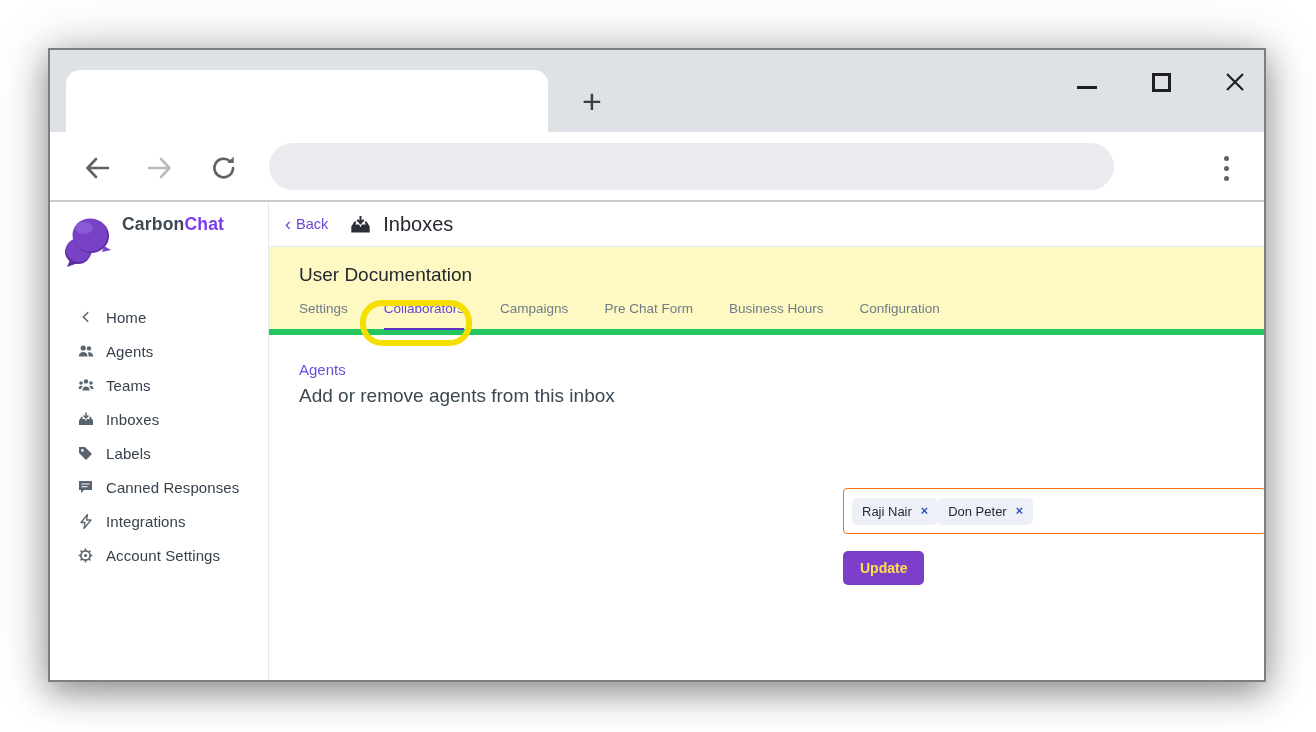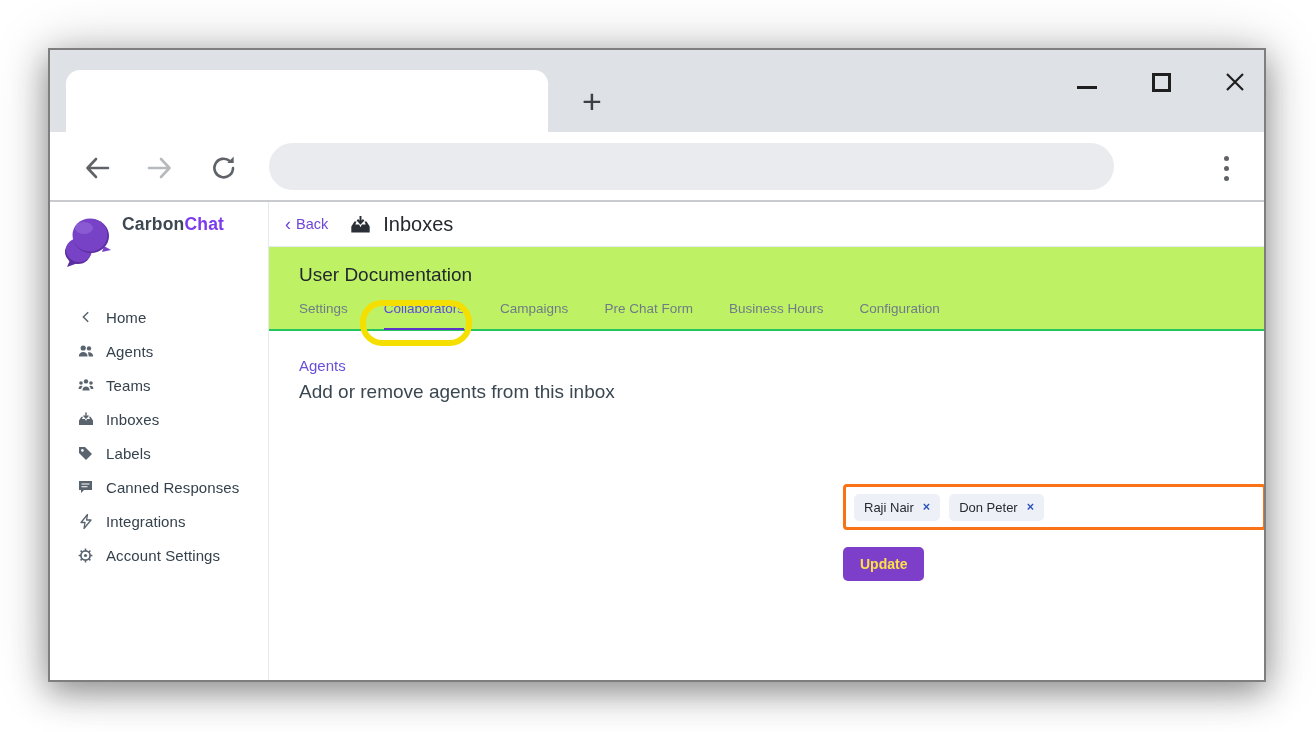--- a/index.html
+++ b/index.html
@@ -50,36 +50,36 @@
   .nav-item .nlabel { margin-left:12px; font-size:15px; color:#36424d; letter-spacing:.1px; }
 
   
   .main { position:relative; flex:1; background:#fff; overflow:hidden; }
   .topbar { height:45px; display:flex; align-items:center; padding-left:16px;
     border-bottom:1px solid #e5e8ee; background:#fff; }
   .back-link { display:flex; align-items:center; gap:5px; color:#6e45d9; font-size:14.5px; cursor:default; }
   .topbar-inbox-icon { margin-left:22px; display:flex; }
   .page-title { margin-left:12px; font-size:20px; color:#23292f; font-weight:500; }
 
-  .header-block { background:#bef264; border-bottom:2px solid #22c55e; padding:17px 30px 0 30px; }
+  .header-block { background:#fef9c3; border-bottom:6px solid #22c55e; padding:17px 30px 0 30px; }
   .inbox-name { font-size:19px; color:#23292f; font-weight:500; }
   .tabs { display:flex; gap:36px; margin-top:15px; }
   .tab { font-size:13.5px; color:#6f7c87; padding-bottom:12px; cursor:default; }
   .tab.active { color:#6349d8; border-bottom:2px solid #5f35c8; margin-bottom:-1px; }
 
   .annotation { position:absolute; left:91px; top:98px; width:112px; height:46px;
     border:6px solid #f5df00; border-radius:22px; z-index:6; pointer-events:none; }
 
   .content { position:relative; padding:26px 30px; }
   .section-title { font-size:15px; color:#6a4fd8; font-weight:500; }
   .section-desc { margin-top:7px; font-size:19px; color:#3a4750; }
 
   .form-right { position:absolute; left:574px; top:153px; right:-2px; }
-  .multiselect { height:46px; background:#fff; border:3px solid #f97316; border-radius:4px;
-    display:flex; align-items:center; gap:9px; padding:8px 8px; }
+  .multiselect { height:46px; background:#fff; border:1px solid #f97316; border-radius:4px;
+    display:flex; align-items:center; padding:8px 8px; }
   .chip { display:flex; align-items:center; gap:9px; background:#edf0f7; border-radius:5px;
     padding:6px 10px; font-size:13px; color:#262b31; }
   .chip-x { color:#2d53c0; font-size:12.5px; font-weight:700; line-height:1; cursor:default; }
   .update-btn { margin-top:17px; display:inline-block; background:#7d3fc9; color:#fde047;
     border:none; border-radius:5px; padding:9px 17px; font-size:14px; font-weight:700;
     font-family:"Liberation Sans", sans-serif; cursor:default; }
 
   svg { display:block; }
 </style>
 </head>

